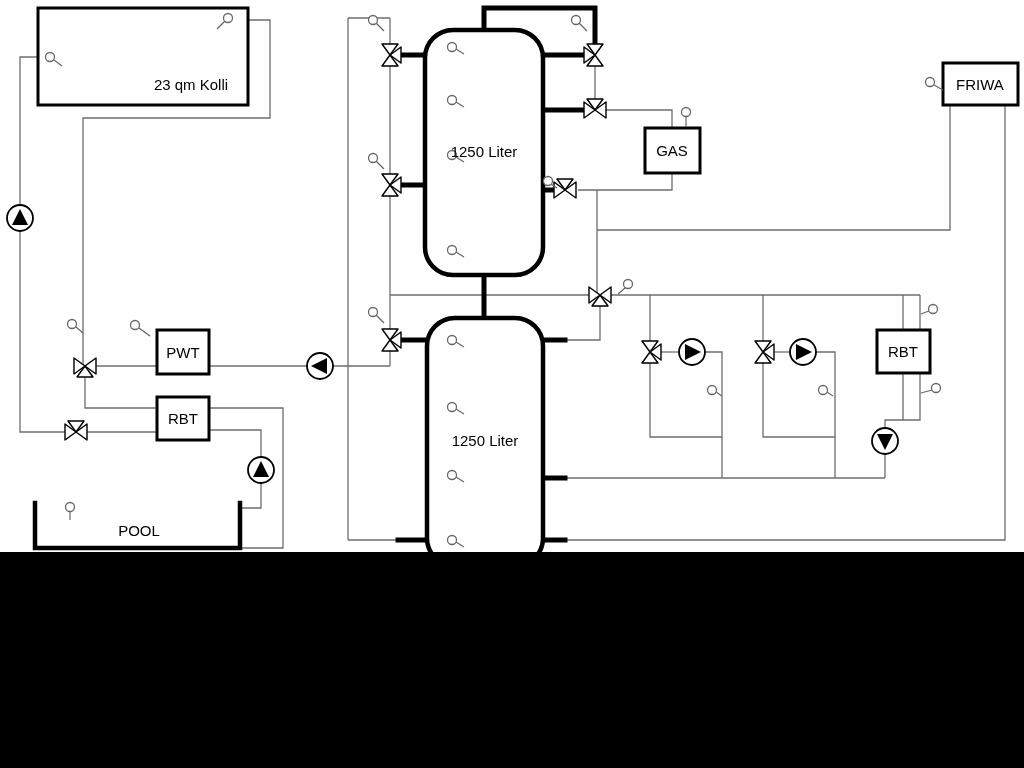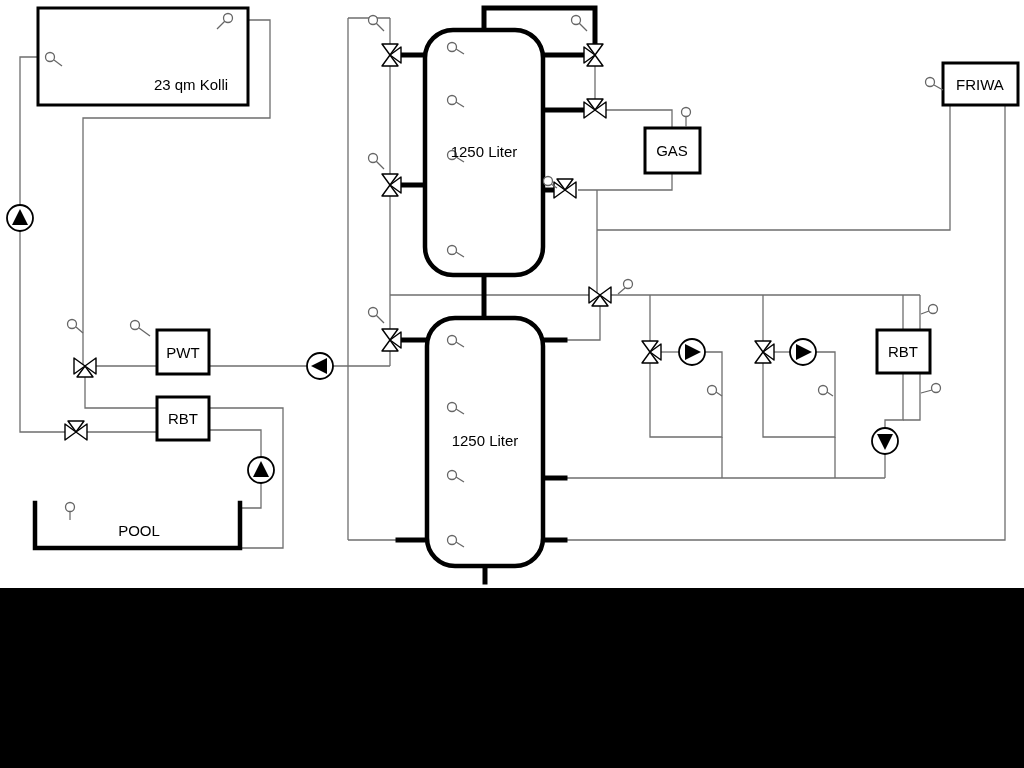--- a/index.html
+++ b/index.html
@@ -1,17 +1,17 @@
 <!DOCTYPE html>
 <html><head>
 <meta charset="utf-8">
 <style>
   html,body { margin:0; padding:0; background:#000; }
   .stage {
-    position:relative; width:1024px; height:768px;
+    position:relative; width:1024px; height:552px;
     background:#d946ef; overflow:hidden;
     font-family:"Liberation Sans", sans-serif;
   }
   svg { display:block; }
   text {
     font-family:"Liberation Sans", sans-serif;
     fill:#000; font-size:15px;
   }
 </style>
 </head>

